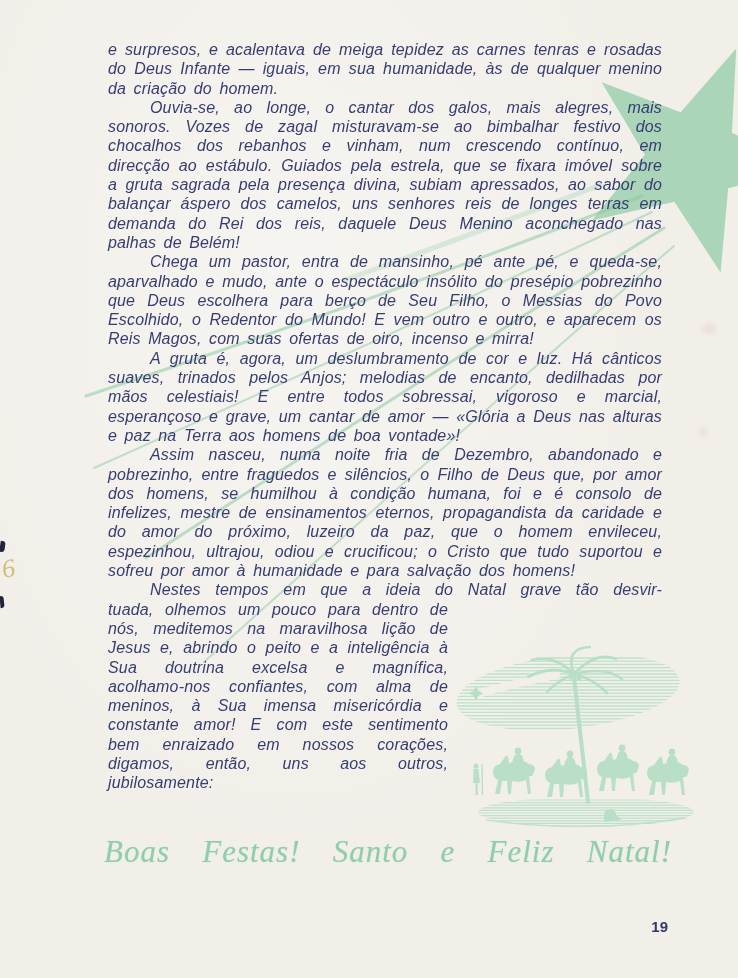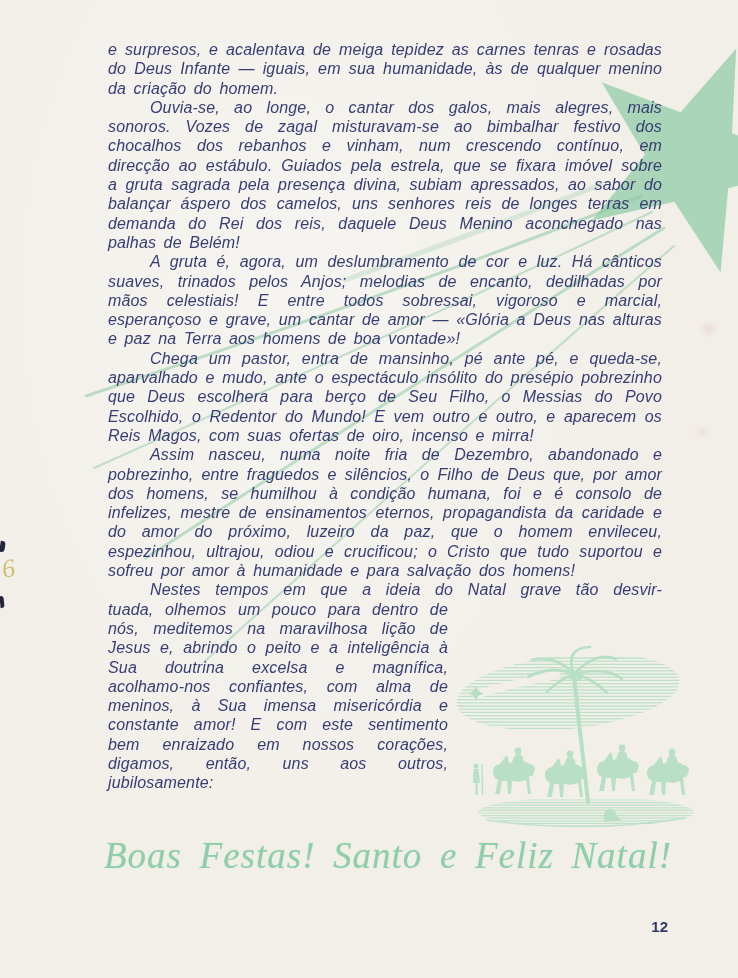--- a/index.html
+++ b/index.html
@@ -47,21 +47,21 @@
   .body-text p{margin:0;}
   .body-text p.indent{text-indent:42px;}
   .wrap-start{text-align-last:justify;}
   .wrap-narrow{margin-right:214px !important;}
   
   .script-line{
     position:absolute;
     left:104px;right:66px;top:834px;
     font-family:"Liberation Serif",serif;
     font-style:italic;
-    font-size:37px;
+    font-size:31px;
     letter-spacing:1px;
     color:var(--script-green,#8fceab);
     text-align:justify;
     text-align-last:justify;
     text-shadow:0 0 1px rgba(143,206,171,.55);
     white-space:nowrap;
   }
   
   .page-number{
     position:absolute;
@@ -166,28 +166,28 @@
     </g>
     <path d="M30,176 Q130,190 230,174" stroke="currentColor" stroke-width="1.6" fill="none" opacity="0.8"></path>
   </svg>
 
   <div class="smudge smudge-1"></div>
   <div class="smudge smudge-2"></div>
 
   <div class="body-text">
     <p>e surpresos, e acalentava de meiga tepidez as carnes tenras e rosadas do Deus Infante — iguais, em sua humanidade, às de qualquer menino da criação do homem.</p>
     <p class="indent">Ouvia-se, ao longe, o cantar dos galos, mais alegres, mais sonoros. Vozes de zagal misturavam-se ao bimbalhar festivo dos chocalhos dos rebanhos e vinham, num crescendo contínuo, em direcção ao estábulo. Guiados pela estrela, que se fixara imóvel sobre a gruta sagrada pela presença divina, subiam apressados, ao sabor do balançar áspero dos camelos, uns senhores reis de longes terras em demanda do Rei dos reis, daquele Deus Menino aconchegado nas palhas de Belém!</p>
+    <p class="indent">Chega um pastor, entra de mansinho, pé ante pé, e queda-se, aparvalhado e mudo, ante o espectáculo insólito do presépio pobrezinho que Deus escolhera para berço de Seu Filho, o Messias do Povo Escolhido, o Redentor do Mundo! E vem outro e outro, e aparecem os Reis Magos, com suas ofertas de oiro, incenso e mirra!</p>
     <p class="indent">A gruta é, agora, um deslumbramento de cor e luz. Há cânticos suaves, trinados pelos Anjos; melodias de encanto, dedilhadas por mãos celestiais! E entre todos sobressai, vigoroso e marcial, esperançoso e grave, um cantar de amor — «Glória a Deus nas alturas e paz na Terra aos homens de boa vontade»!</p>
-    <p class="indent">Chega um pastor, entra de mansinho, pé ante pé, e queda-se, aparvalhado e mudo, ante o espectáculo insólito do presépio pobrezinho que Deus escolhera para berço de Seu Filho, o Messias do Povo Escolhido, o Redentor do Mundo! E vem outro e outro, e aparecem os Reis Magos, com suas ofertas de oiro, incenso e mirra!</p>
     <p class="indent">Assim nasceu, numa noite fria de Dezembro, abandonado e pobrezinho, entre fraguedos e silêncios, o Filho de Deus que, por amor dos homens, se humilhou à condição humana, foi e é consolo de infelizes, mestre de ensinamentos eternos, propagandista da caridade e do amor do próximo, luzeiro da paz, que o homem envileceu, espezinhou, ultrajou, odiou e crucificou; o Cristo que tudo suportou e sofreu por amor à humanidade e para salvação dos homens!</p>
     <p class="indent wrap-start">Nestes tempos em que a ideia do Natal grave tão desvir-</p>
     <p class="wrap-narrow">tuada, olhemos um pouco para dentro de nós, meditemos na maravilhosa lição de Jesus e, abrindo o peito e a inteligência à Sua doutrina excelsa e magnífica, acolhamo-nos confiantes, com alma de meninos, à Sua imensa misericórdia e constante amor! E com este sentimento bem enraizado em nossos corações, digamos, então, uns aos outros, jubilosamente:</p>
   </div>
 
   <div class="script-line">Boas Festas! Santo e Feliz Natal!</div>
 
-  <div class="page-number">12</div>
+  <div class="page-number">19</div>
 
   <div class="margin-note">6</div>
   <div class="edge-mark edge-mark-1"></div>
   <div class="edge-mark edge-mark-2"></div>
 
 </div>
 
 </body></html>

